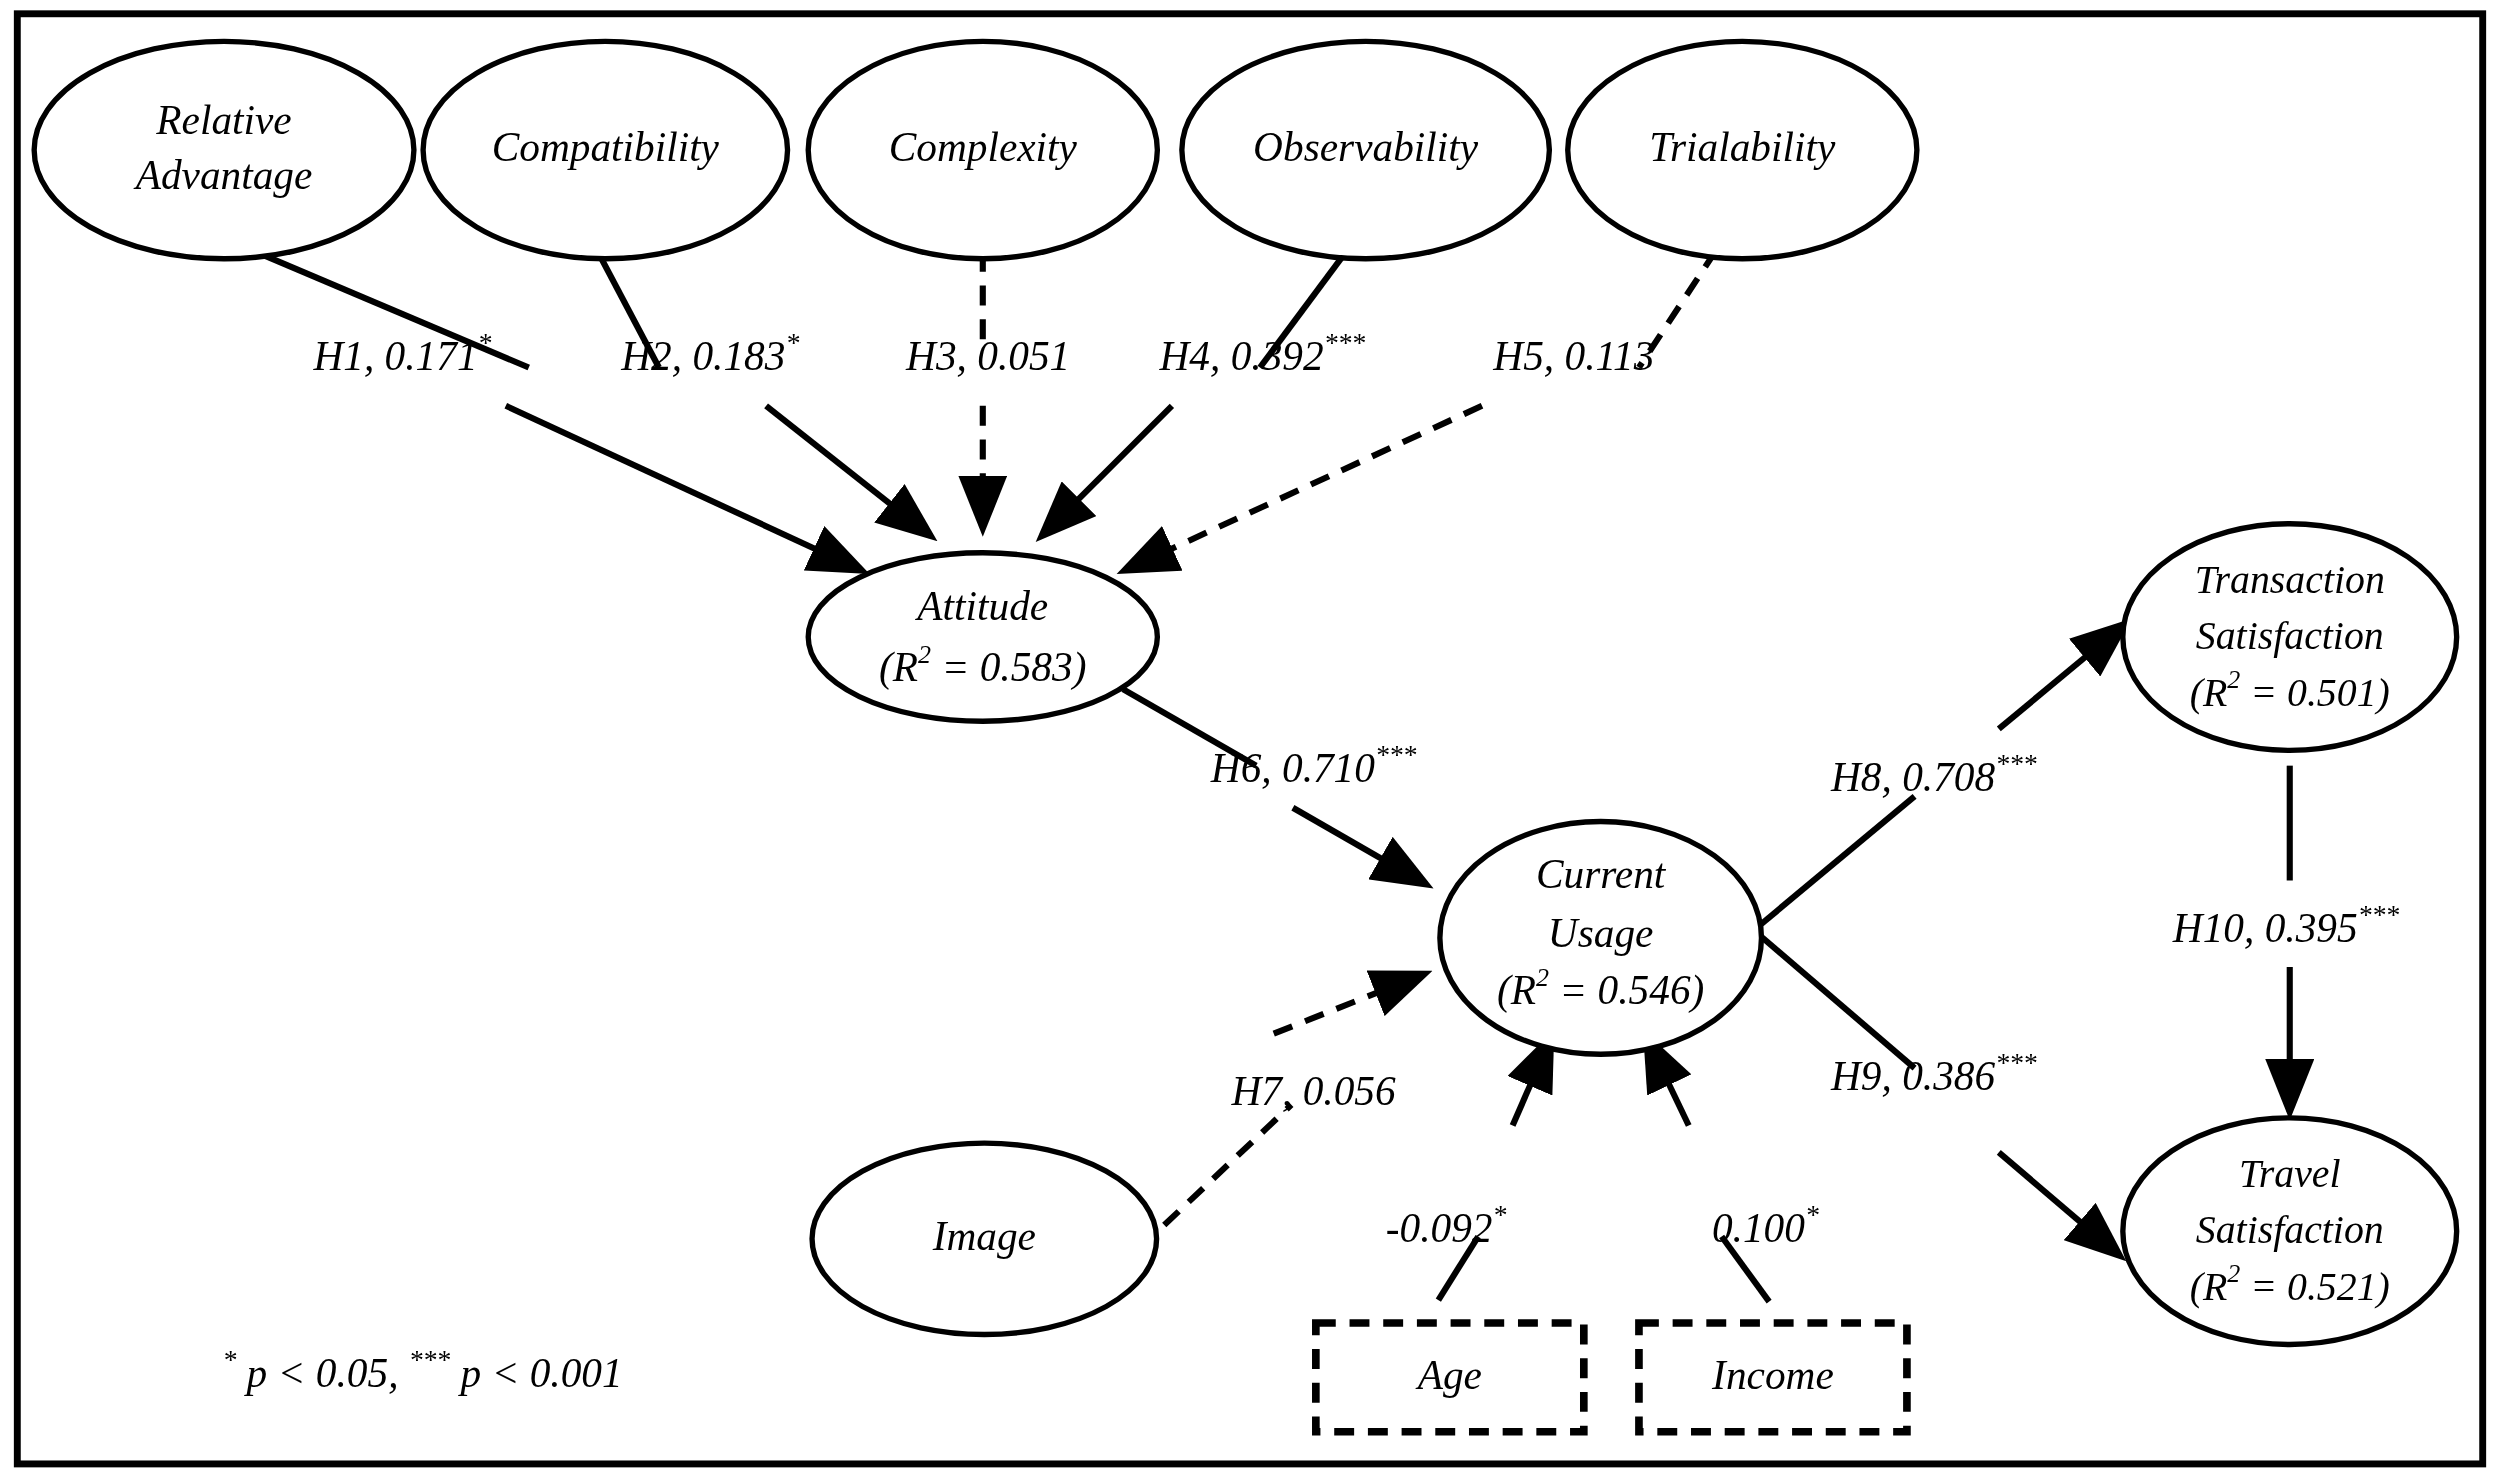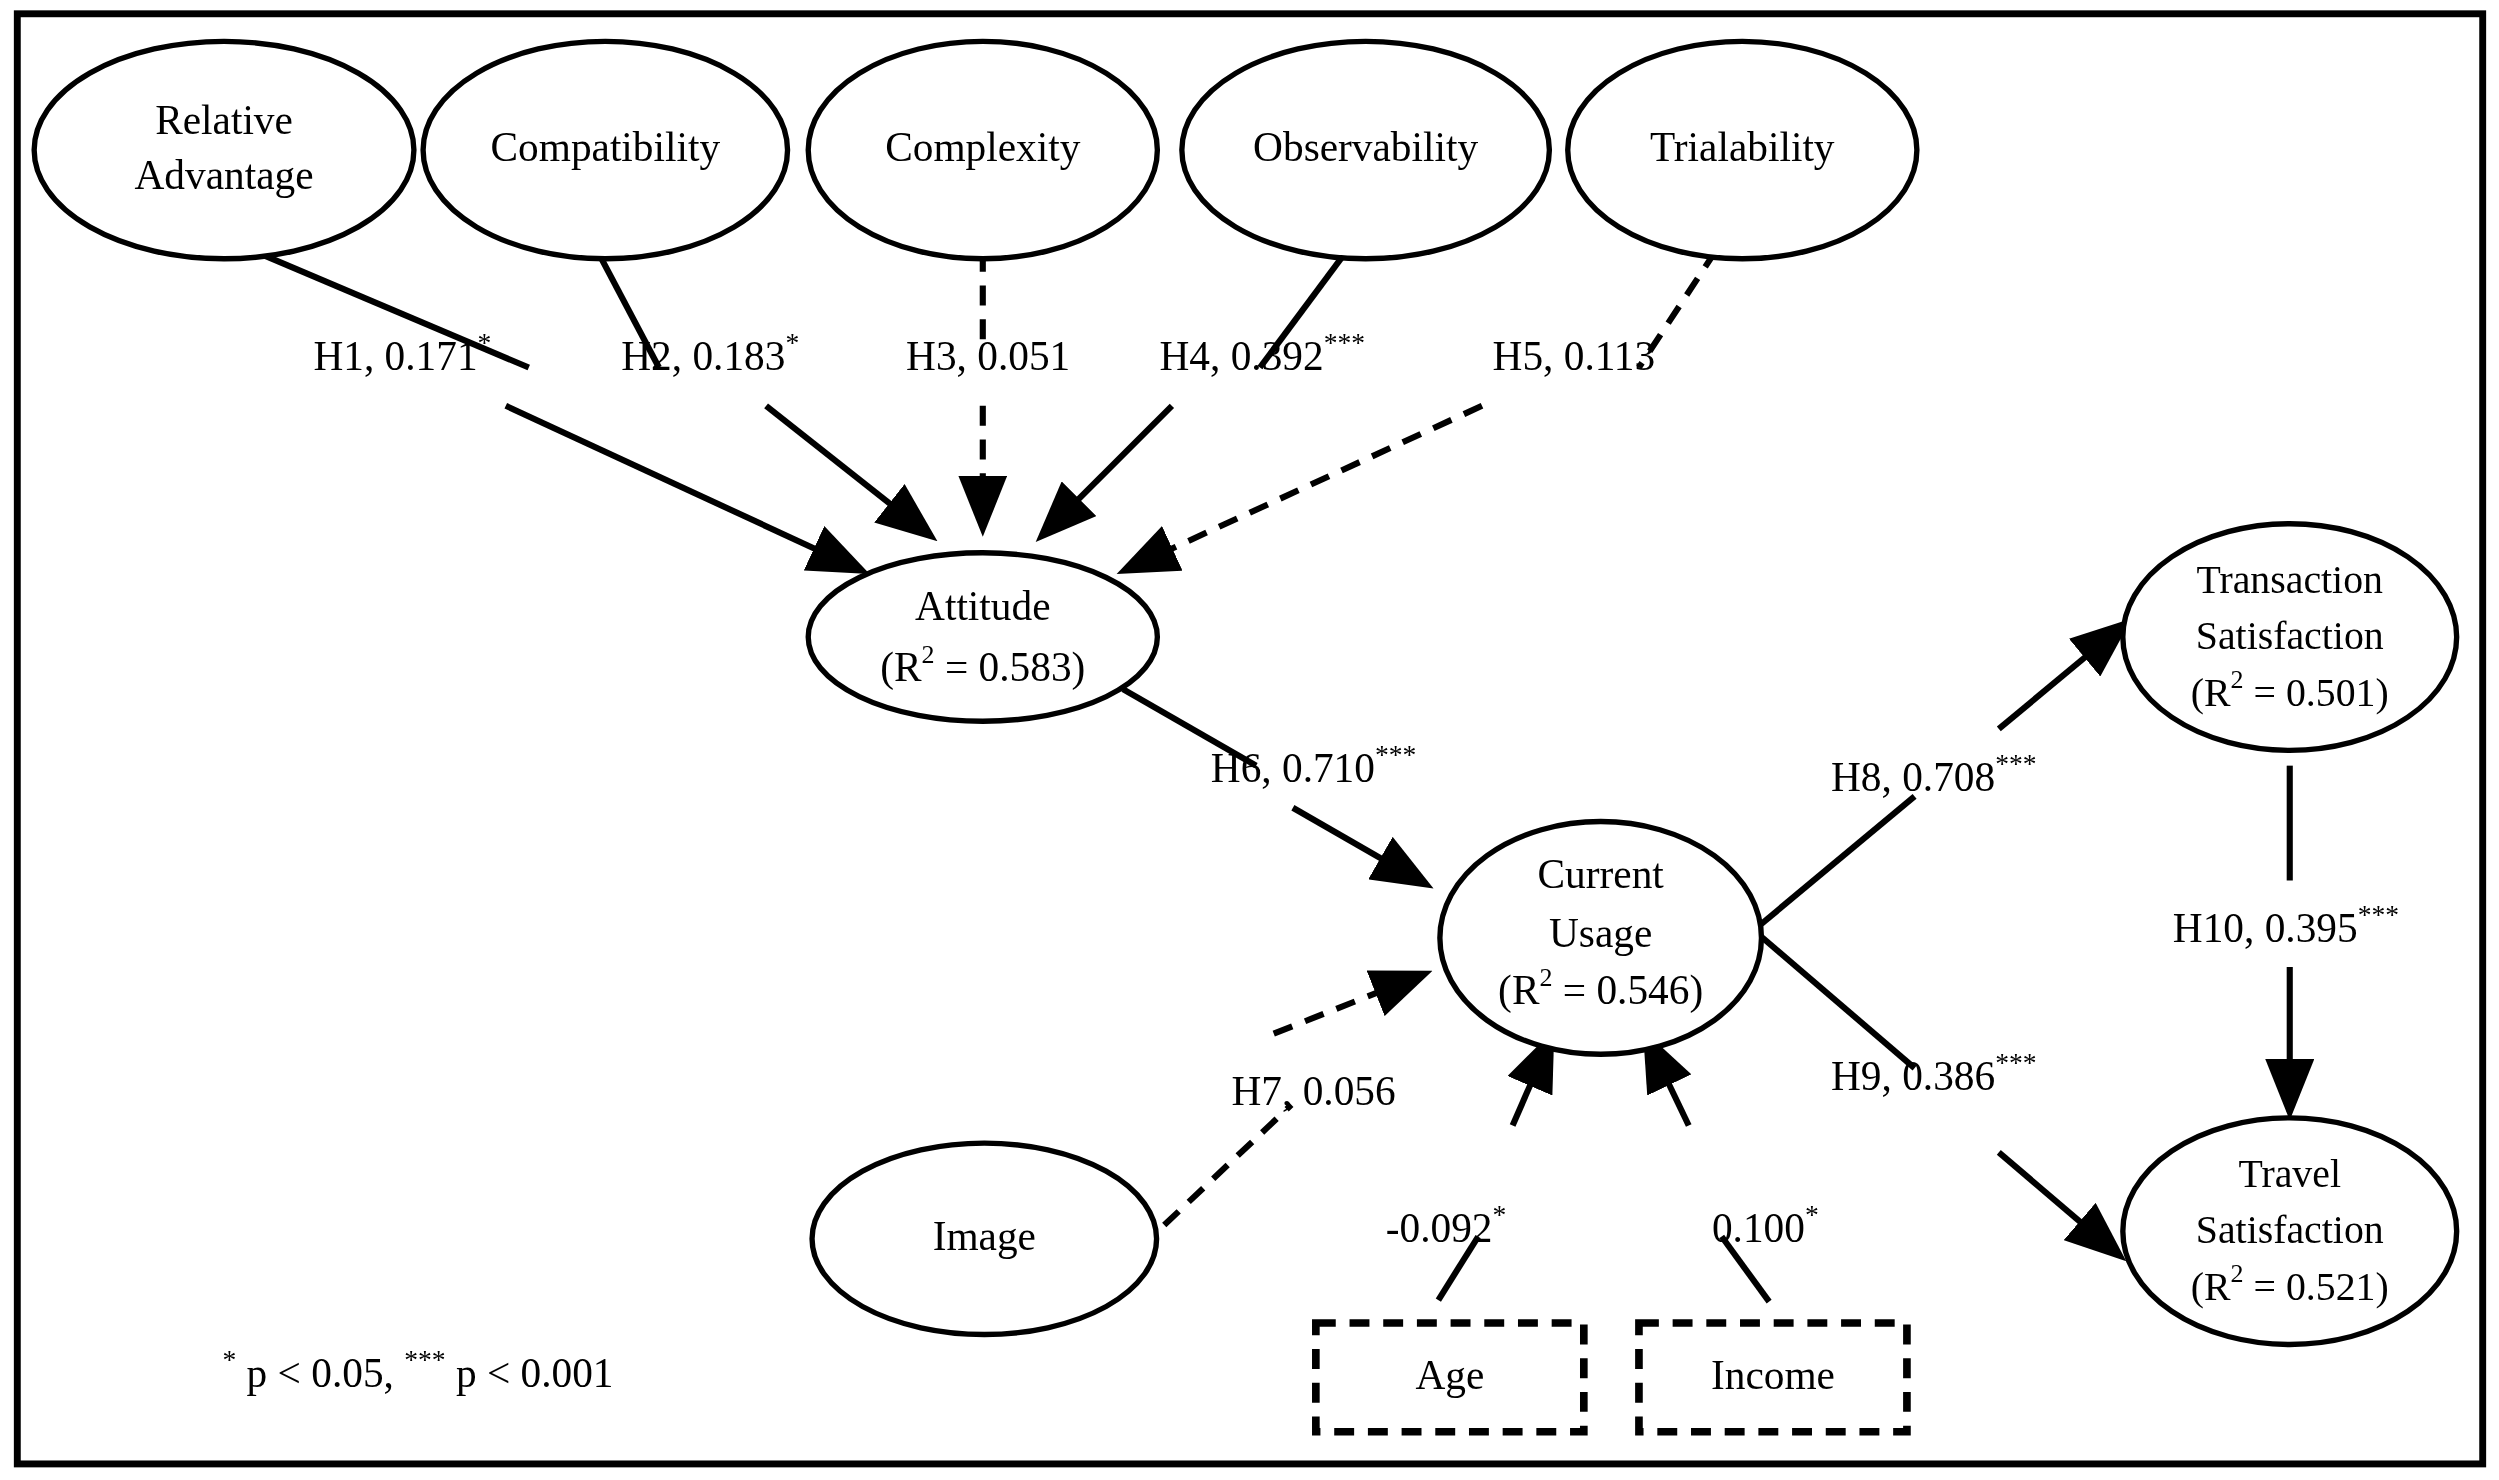--- a/index.html
+++ b/index.html
@@ -7,20 +7,21 @@
     padding: 0;
     background: #ffffff;
   }
   #page {
     position: relative;
     width: 2500px;
     height: 1480px;
     background: #ffffff;
     font-family: "Liberation Serif", "DejaVu Serif", serif;
     overflow: hidden;
+    font-style: italic;
   }
   svg#diagram {
     position: absolute;
     top: 0;
     left: 0;
     width: 2500px;
     height: 1480px;
   }
   .node-label {
     font-family: "Liberation Serif", "DejaVu Serif", serif;

